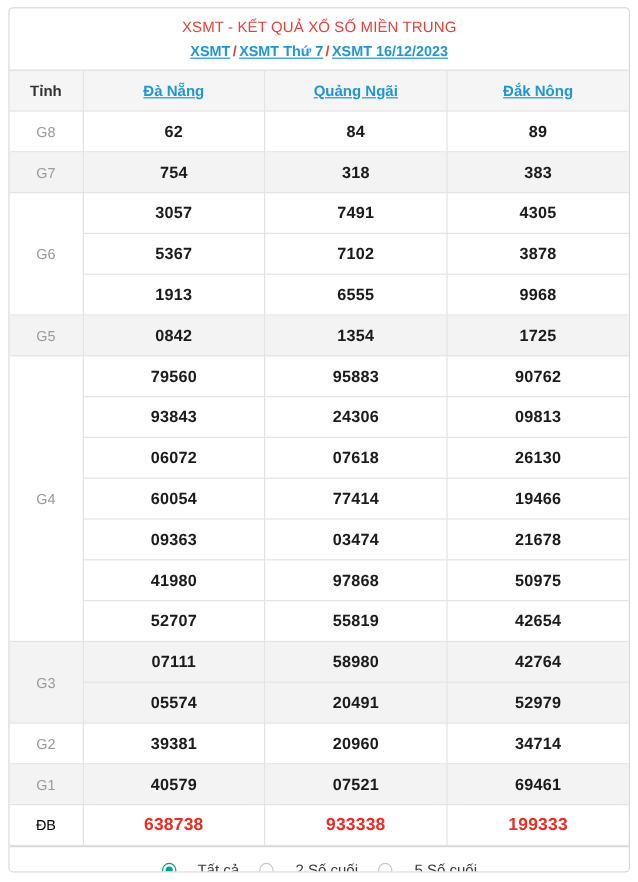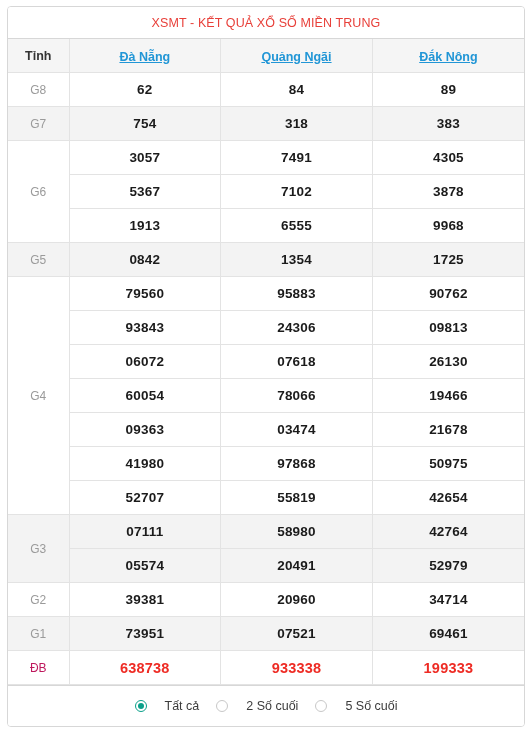--- a/index.html
+++ b/index.html
@@ -110,21 +110,21 @@
     cursor: pointer;
   }
 
   .prize-label {
     color: #9a9a9a;
     font-size: 12px;
     font-weight: normal;
     background: inherit;
   }
   .prize-label.special {
-    color: #be185d;
+    color: #000000;
   }
 
   .num {
     color: #1b1b1b;
     font-size: 13.5px;
     font-weight: bold;
     letter-spacing: .2px;
   }
   .num.special {
     color: #ee2b24;
@@ -181,20 +181,23 @@
   }
 </style>
 </head>
 <body>
 
 <div class="page">
   <div class="card">
 
     <div class="header">
       <div class="header-title">XSMT - KẾT QUẢ XỔ SỐ MIỀN TRUNG</div>
+      <div class="breadcrumb">
+        <a>XSMT</a><span class="sep">/</span><a>XSMT Thứ 7</a><span class="sep">/</span><a>XSMT 16/12/2023</a>
+      </div>
     </div>
 
     <table class="results">
       <colgroup>
         <col class="c-prize">
           <col class="c-prov">
           <col class="c-prov">
           <col class="c-prov">
       </colgroup>
       <thead>
@@ -251,21 +254,21 @@
             <td class="num">24306</td>
             <td class="num">09813</td>
           </tr>
           <tr class="plain">
             <td class="num">06072</td>
             <td class="num">07618</td>
             <td class="num">26130</td>
           </tr>
           <tr class="plain">
             <td class="num">60054</td>
-            <td class="num">78066</td>
+            <td class="num">77414</td>
             <td class="num">19466</td>
           </tr>
           <tr class="plain">
             <td class="num">09363</td>
             <td class="num">03474</td>
             <td class="num">21678</td>
           </tr>
           <tr class="plain">
             <td class="num">41980</td>
             <td class="num">97868</td>
@@ -288,21 +291,21 @@
             <td class="num">52979</td>
           </tr>
           <tr class="plain">
             <td class="prize-label" rowspan="1">G2</td>
             <td class="num">39381</td>
             <td class="num">20960</td>
             <td class="num">34714</td>
           </tr>
           <tr class="shade">
             <td class="prize-label" rowspan="1">G1</td>
-            <td class="num">73951</td>
+            <td class="num">40579</td>
             <td class="num">07521</td>
             <td class="num">69461</td>
           </tr>
           <tr class="plain">
             <td class="prize-label special" rowspan="1">ĐB</td>
             <td class="num special">638738</td>
             <td class="num special">933338</td>
             <td class="num special">199333</td>
           </tr>
         </tbody>

